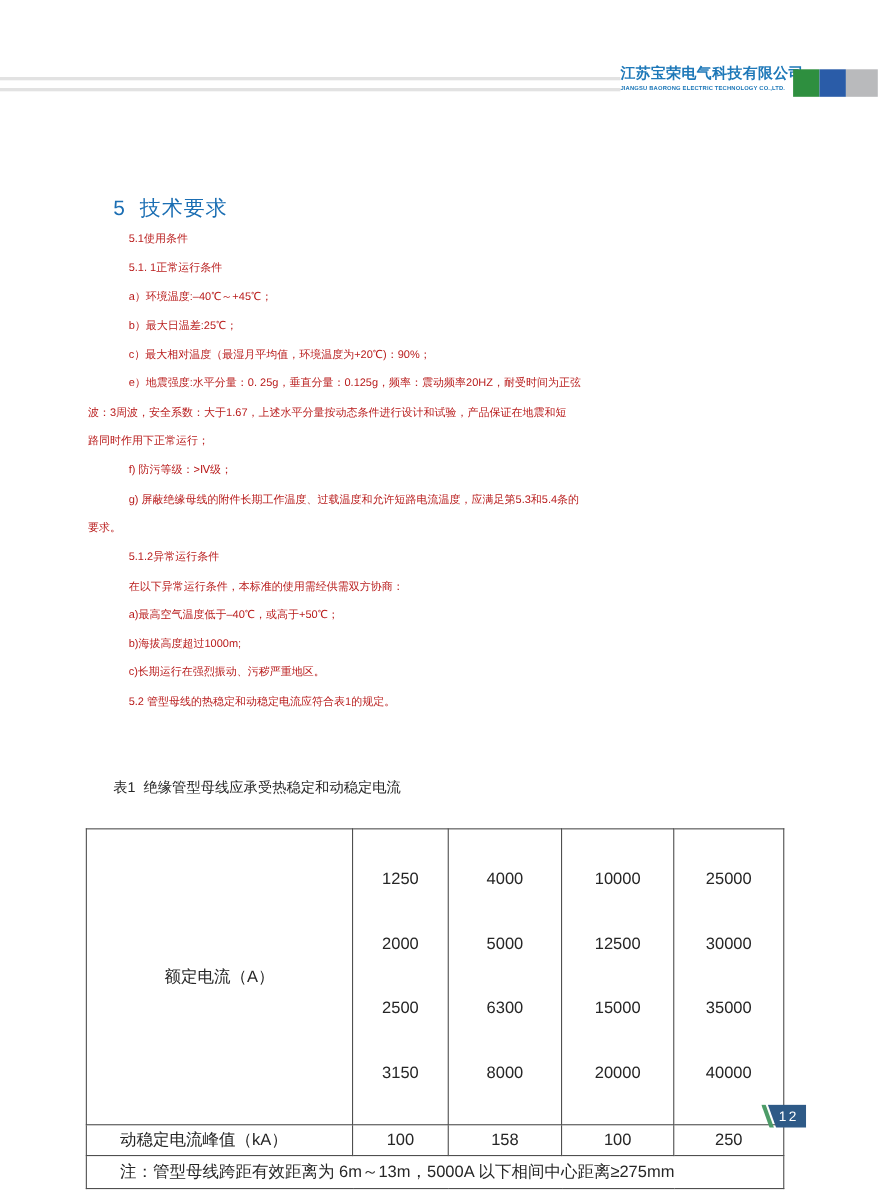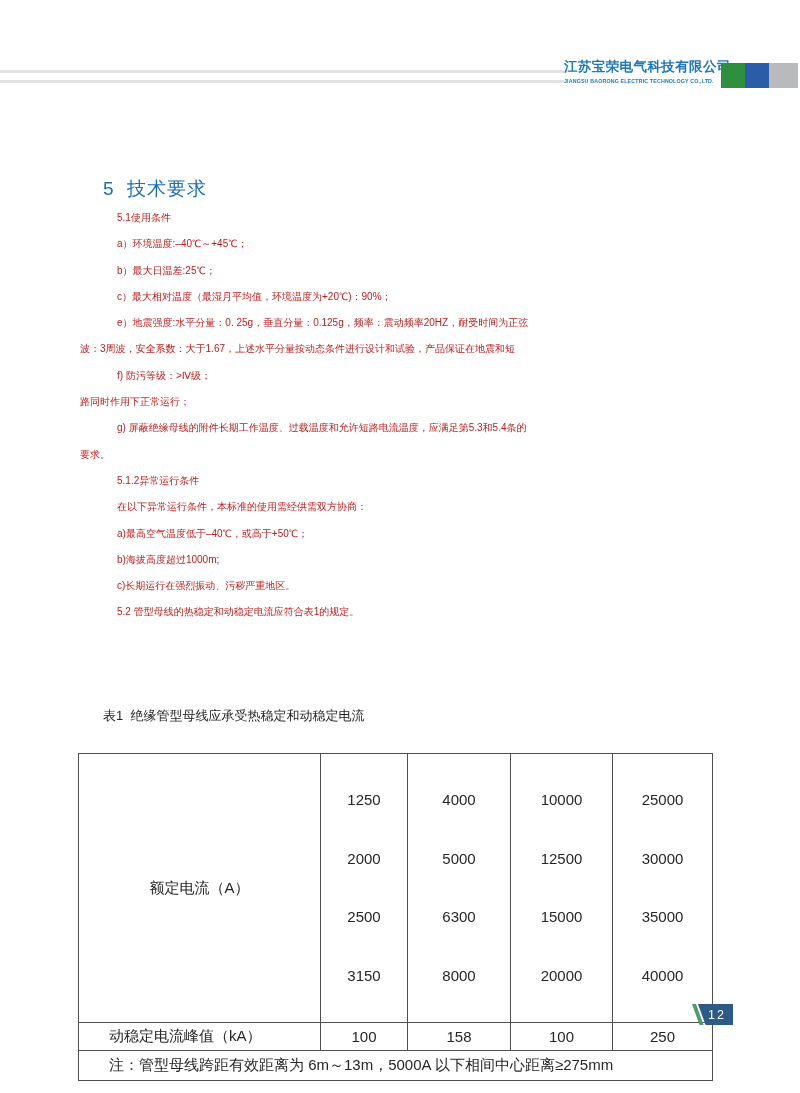--- a/index.html
+++ b/index.html
@@ -62,27 +62,28 @@
     <div class="logo-en">JIANGSU BAORONG ELECTRIC TECHNOLOGY CO.,LTD.</div>
   </div>
   <div class="sq sq-green"></div>
   <div class="sq sq-blue"></div>
   <div class="sq sq-gray"></div>
 
   <div class="section-title">5  技术要求</div>
 
   <div class="content">
     <div class="line indent">5.1使用条件</div>
+    <div class="line indent">5.1. 1正常运行条件</div>
     <div class="line indent">a）环境温度:–40℃～+45℃；</div>
     <div class="line indent">b）最大日温差:25℃；</div>
     <div class="line indent">c）最大相对温度（最湿月平均值，环境温度为+20℃)：90%；</div>
     <div class="line indent">e）地震强度:水平分量：0. 25g，垂直分量：0.125g，频率：震动频率20HZ，耐受时间为正弦</div>
     <div class="line">波：3周波，安全系数：大于1.67，上述水平分量按动态条件进行设计和试验，产品保证在地震和短</div>
+    <div class="line">路同时作用下正常运行；</div>
     <div class="line indent">f) 防污等级：&gt;Ⅳ级；</div>
-    <div class="line">路同时作用下正常运行；</div>
     <div class="line indent">g) 屏蔽绝缘母线的附件长期工作温度、过载温度和允许短路电流温度，应满足第5.3和5.4条的</div>
     <div class="line">要求。</div>
     <div class="line indent">5.1.2异常运行条件</div>
     <div class="line indent">在以下异常运行条件，本标准的使用需经供需双方协商：</div>
     <div class="line indent">a)最高空气温度低于–40℃，或高于+50℃；</div>
     <div class="line indent">b)海拔高度超过1000m;</div>
     <div class="line indent">c)长期运行在强烈振动、污秽严重地区。</div>
     <div class="line indent">5.2 管型母线的热稳定和动稳定电流应符合表1的规定。</div>
   </div>
 

